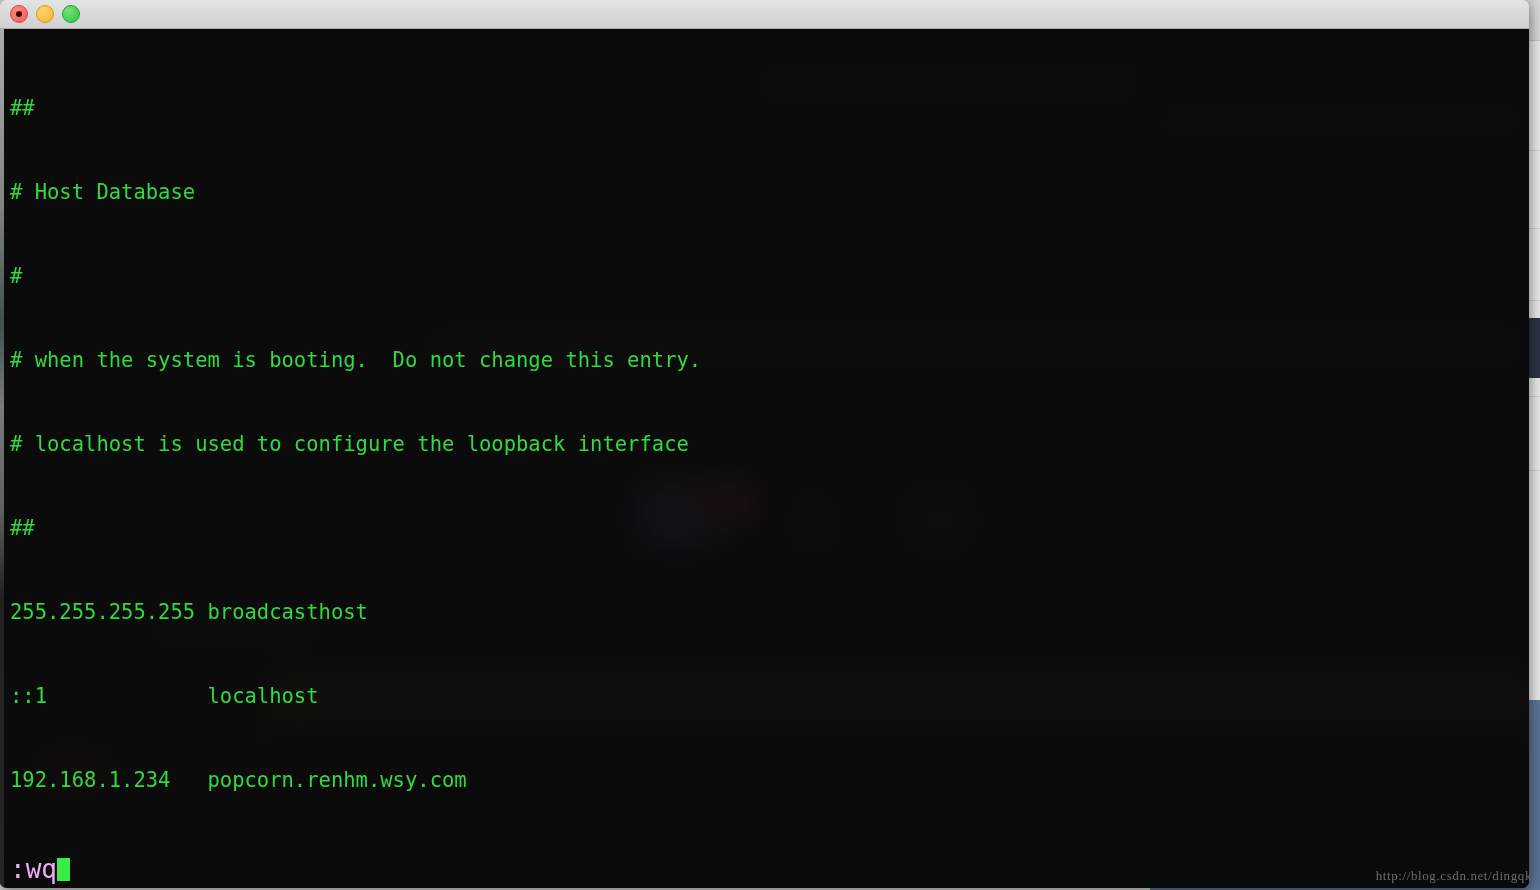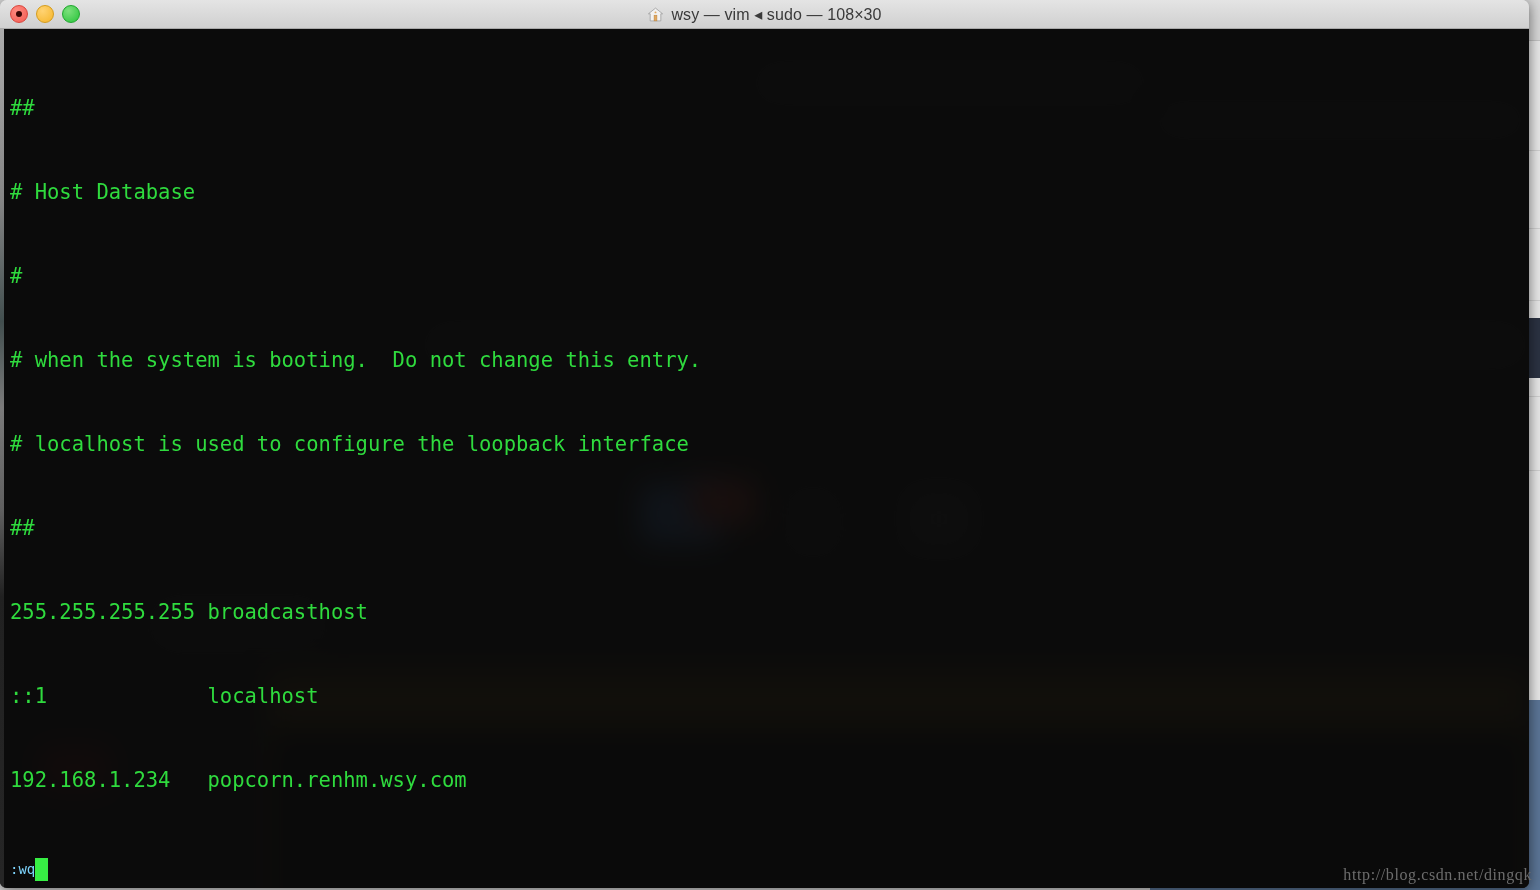--- a/index.html
+++ b/index.html
@@ -106,39 +106,39 @@
     line-height: 28px;
     white-space: pre;
   }
   .code-line { color: #2fdb3e; height: 28px; }
 
   #status-line {
     position: absolute;
     left: 10px; bottom: 8px;
     z-index: 5;
     font-family: "DejaVu Sans Mono", "Liberation Mono", monospace;
-    font-size: 14px;
+    font-size: 26px;
     line-height: 24px;
-    color: #7dd3fc;
+    color: #f0abfc;
     white-space: pre;
     display: flex; align-items: center;
   }
   #cursor-block {
     display: inline-block;
     width: 13px; height: 23px;
     background: #37ee44;
     vertical-align: -4px;
   }
 
   #watermark {
     position: absolute;
     right: 8px; bottom: 6px;
     z-index: 7;
     font-family: "Liberation Serif", "DejaVu Serif", serif;
-    font-size: 16px;
+    font-size: 13px;
     color: #6d6d6d;
     letter-spacing: 0.6px;
     white-space: pre;
   }
 
   
   .house { width: 17px; height: 17px; display: block; }
 </style>
 </head>
 <body>
@@ -154,30 +154,20 @@
   <div class="bg-panel" style="left:1150px; top:700px; width:390px; height:190px; background:#5b7596; border:none;"></div>
 </div>
 
 <div id="terminal-window">
 
   <div id="titlebar">
     <div id="traffic-lights">
       <div class="light close"></div>
       <div class="light min"></div>
       <div class="light max"></div>
-    </div>
-    <div id="title-area">
-      <span>
-        <svg class="house" viewBox="0 0 24 24">
-          <path d="M12 3 L22 11 L19.5 11 L19.5 21 L4.5 21 L4.5 11 L2 11 Z" fill="#f2f2f2" stroke="#9a9a9a" stroke-width="1.1"></path>
-          <rect x="10" y="13" width="4" height="8" fill="#e2a95f" stroke="#b9823f" stroke-width="0.7"></rect>
-          <circle cx="12" cy="9" r="1.4" fill="#e2a95f"></circle>
-        </svg>
-      </span>
-      <span id="title-text">wsy — vim ◂ sudo — 108×30</span>
     </div>
   </div>
 
   <div id="screen">
 
     <div class="ghost" style="left:640px; top:455px; width:80px; height:60px; background:#2e4d74;"></div>
     <div class="ghost" style="left:690px; top:450px; width:66px; height:46px; background:#6b2a22;"></div>
     <div class="ghost" style="left:788px; top:462px; width:50px; height:62px; background:#1a1a1a;"></div>
     <div class="ghost" style="left:908px; top:462px; width:62px; height:56px; background:#242424;"></div>
     <div class="ghost" style="left:155px; top:572px; width:165px; height:46px; background:#1b1b1b;"></div>

